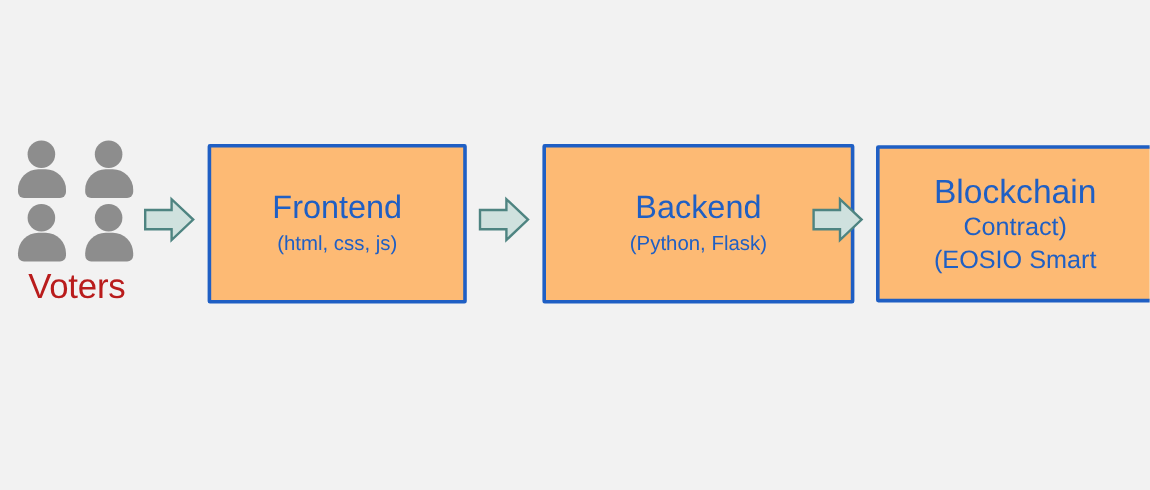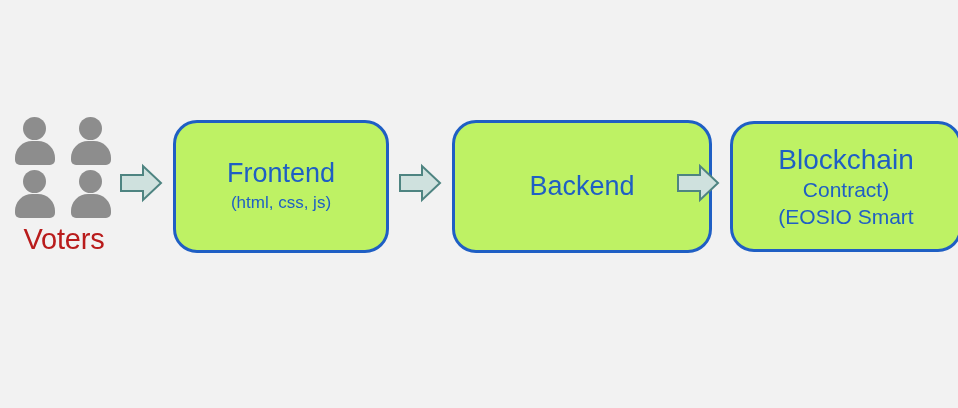--- a/index.html
+++ b/index.html
@@ -84,23 +84,23 @@
   .arrow-1 { left: 119px; }
   .arrow-2 { left: 398px; }
   .arrow-3 { left: 676px; }
 
   
   .node-box {
     position: absolute;
     top: 120px;
     height: 133px;
     box-sizing: border-box;
-    background: #bef264;
+    background: #fdba74;
     border: 3px solid #1f5fc4;
-    border-radius: 24px;
+    border-radius: 2px;
     display: flex;
     flex-direction: column;
     align-items: center;
     justify-content: center;
     color: #1f5fc4;
     text-align: center;
   }
   .node-box .title {
     font-size: 27px;
     line-height: 33px;
@@ -160,20 +160,21 @@
   </div>
 
   <div class="arrow arrow-2">
     <svg width="44" height="40" viewBox="0 0 44 40" aria-hidden="true">
       <polygon points="2,12 24,12 24,3 42,20 24,37 24,28 2,28" fill="#cfe1de" stroke="#4e8481" stroke-width="2" stroke-linejoin="miter"></polygon>
     </svg>
   </div>
 
   <div class="node-box box-backend">
     <div class="title">Backend</div>
+    <div class="subtitle">(Python, Flask)</div>
   </div>
 
   <div class="arrow arrow-3">
     <svg width="44" height="40" viewBox="0 0 44 40" aria-hidden="true">
       <polygon points="2,12 24,12 24,3 42,20 24,37 24,28 2,28" fill="#cfe1de" stroke="#4e8481" stroke-width="2" stroke-linejoin="miter"></polygon>
     </svg>
   </div>
 
   <div class="node-box box-blockchain">
     <div class="title">Blockchain</div>

